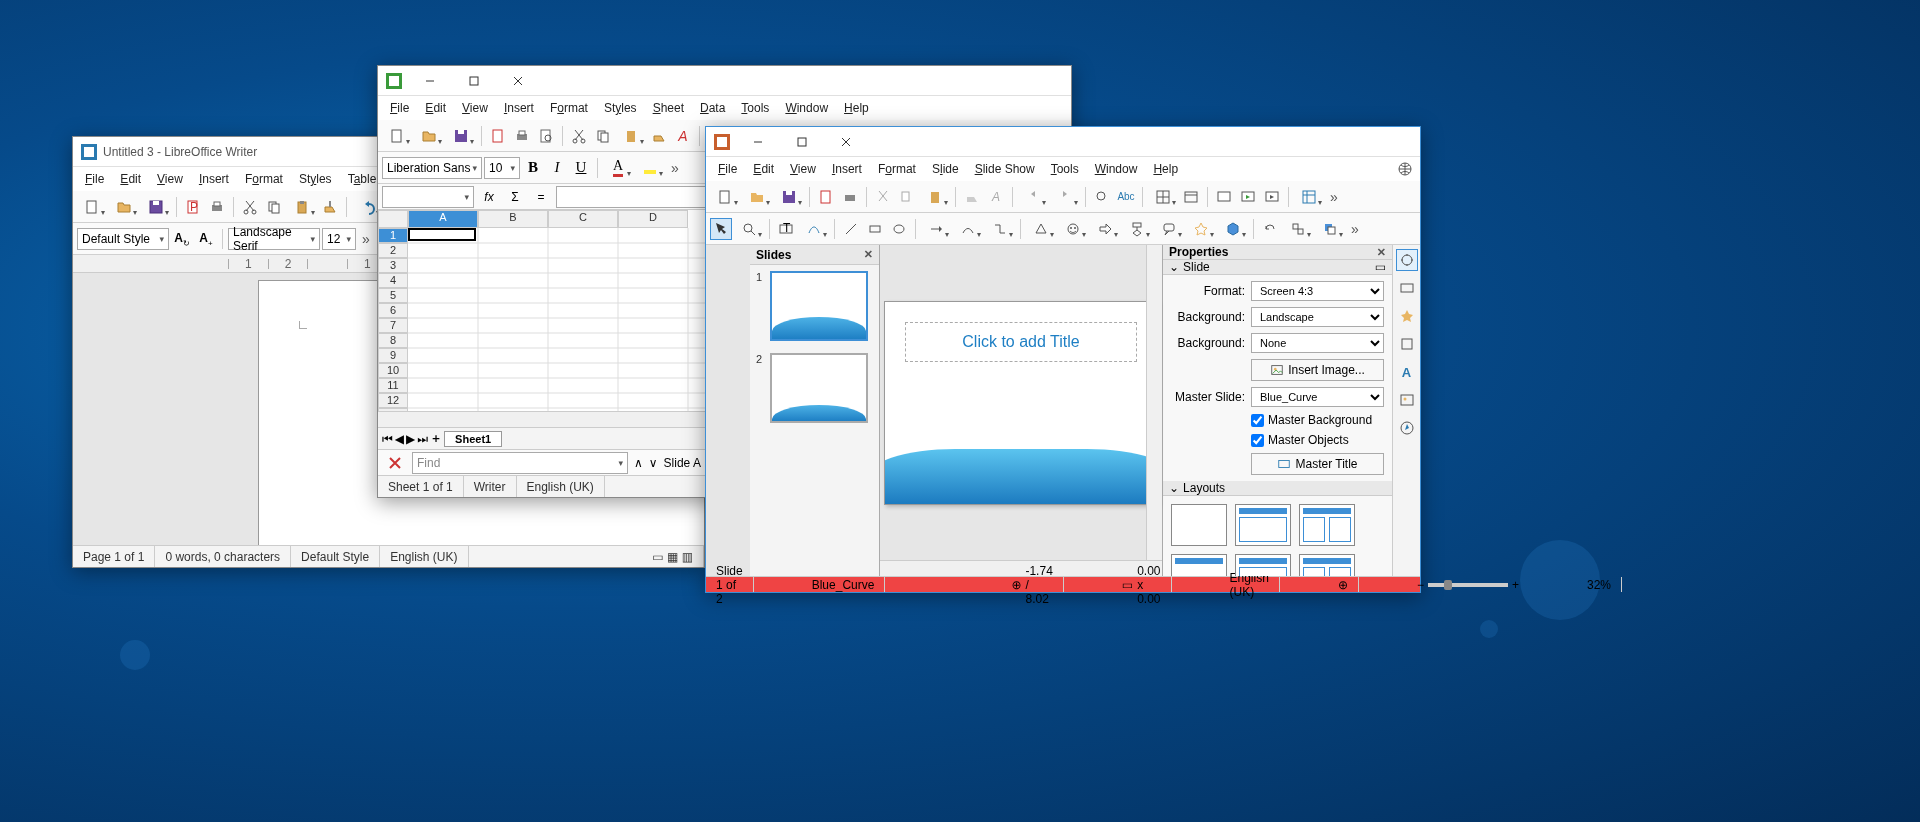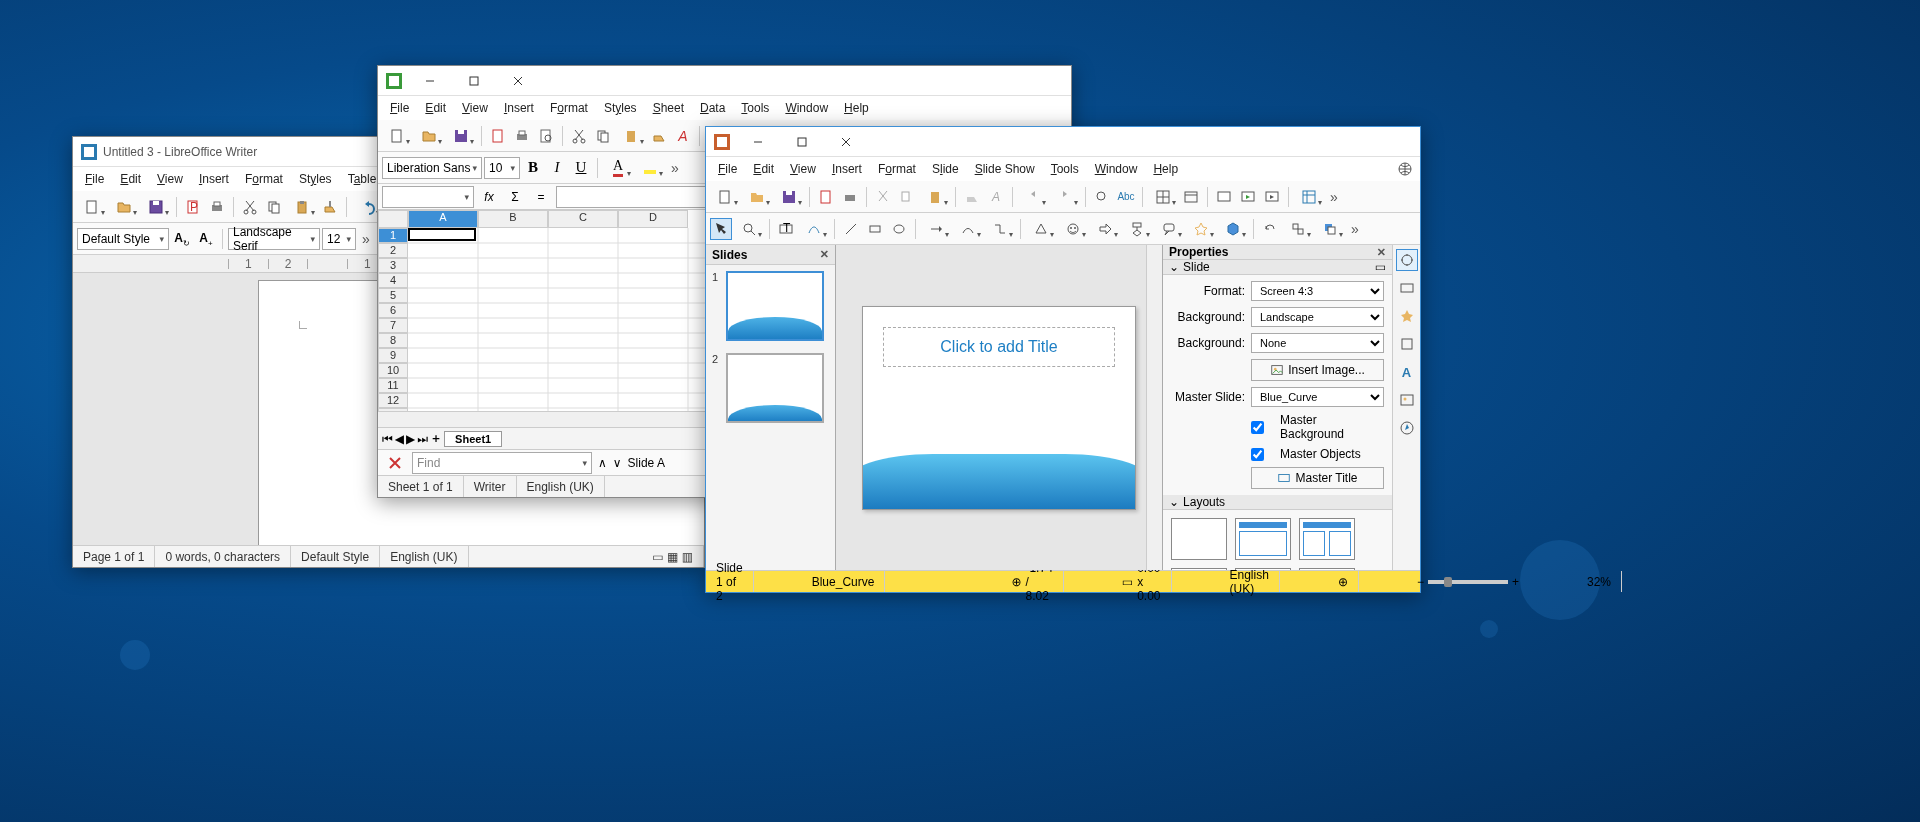--- a/index.html
+++ b/index.html
@@ -50,21 +50,21 @@
 .row-h.sel { background: #3d8fd6; color: #fff; }
 .grid-body { display: flex; }
 .grid-rows-h { display:flex; flex-direction:column;}
 .grid-cells { position: relative; flex:1; }
 .cell-cursor { position: absolute; border: 2px solid #000; background: #fff; }
 .calc-tabs { height: 22px; display: flex; align-items: center; background: #f4f4f4; border-top: 1px solid #ccc; padding: 0 4px; gap: 2px; }
 .calc-tab { border: 1px solid #999; background: #fff; padding: 1px 10px; font-size: 11px; font-weight:bold;}
 .calc-find { height: 26px; display: flex; align-items: center; padding: 2px 6px; gap: 6px; background: #fafafa; border-top: 1px solid #ccc; }
 
 
-.impress-body { flex: 1; display: flex; overflow: hidden; background: #e6e6e6; }
+.impress-body { flex: 1; display: flex; overflow: hidden; background: #e6e6e6; padding-left: 44px; }
 .slides-panel { width: 130px; background: #f4f4f4; border-right: 1px solid #aaa; display: flex; flex-direction: column; }
 .panel-header { height: 20px; display: flex; align-items: center; justify-content: space-between; padding: 0 6px; background: #e8e8e8; font-weight: bold; font-size: 11px; border-bottom: 1px solid #ccc; }
 .panel-close { font-size: 11px; color: #555; }
 .slide-thumb-row { display: flex; padding: 6px; gap: 4px; }
 .slide-num { font-size: 11px; color: #333; width:10px;}
 .slide-thumb { width: 98px; height: 70px; background: #fff; border: 2px solid #3d8fd6; position: relative; overflow: hidden; }
 .slide-thumb.inactive { border-color: #aaa; }
 .thumb-wave { position: absolute; bottom: 0; left: 0; right: 0; height: 22px; background: linear-gradient(180deg,#4db2e6,#1e7fc4); border-radius: 50px 50px 0 0 / 15px 15px 0 0; }
 .slide-canvas { flex: 1; position: relative; background: #e6e6e6; display:flex; align-items:center; justify-content:center; }
 .slide-canvas .big-slide { width: 274px; height: 204px; background: #fff; border: 1px solid #999; position: relative; overflow: hidden; box-shadow: 2px 2px 4px rgba(0,0,0,0.2);}
@@ -73,31 +73,31 @@
 .scrollbar-v { width: 16px; background: #f0f0f0; border-left: 1px solid #ccc; }
 .scrollbar-h { height: 16px; background: #f0f0f0; border-top: 1px solid #ccc; }
 
 .props-panel { width: 230px; background: #f8f8f8; border-left: 1px solid #aaa; display: flex; flex-direction: column; padding: 0;}
 .props-section-h { height: 20px; background: #e8e8e8; border-bottom: 1px solid #ccc; padding: 0 6px; display: flex; align-items: center; font-size: 11px; gap:4px;}
 .props-body { padding: 6px 8px; display: flex; flex-direction: column; gap: 6px; }
 .prop-row { display: flex; align-items: center; gap: 6px; font-size: 11px; }
 .prop-row label { width: 74px; text-align: right; }
 .prop-row select, .prop-row .combo { flex: 1; height: 20px; font-size: 11px; }
 .prop-btn { height: 22px; border: 1px solid #aaa; background: #f8f8f8; font-size: 11px; display:flex; align-items:center; justify-content:center; gap:4px;}
-.checkbox-row { display: flex; align-items: center; gap: 16px; padding-left: 80px; font-size:11px;}
+.checkbox-row { display: flex; align-items: center; gap: 4px; padding-left: 80px; font-size:11px;}
 .layouts { display: flex; flex-wrap: wrap; gap: 8px; padding: 8px; }
 .layout-opt { width: 56px; height: 42px; border: 1px solid #888; background: #fff; position: relative; }
 .layout-opt .bar { position: absolute; background: #3d8fd6; height: 6px; top: 3px; left: 3px; right: 3px; }
 .layout-opt .box { position: absolute; border: 1px solid #3d8fd6; }
 
 .rail { width: 28px; background: #f4f4f4; border-left: 1px solid #ccc; display: flex; flex-direction: column; align-items: center; padding-top:4px; gap: 6px; }
 .rail-btn { width: 22px; height: 22px; display: flex; align-items: center; justify-content: center; }
 .rail-btn.active { border: 1px solid #3d8fd6; background: #e3f0fb;}
 
-.impress-status { height: 22px; display: flex; align-items: center; border-top: 1px solid #ccc; background: #fde047; font-size: 11px; gap: 48px; }
+.impress-status { height: 16px; display: flex; align-items: center; border-top: 1px solid #ccc; background: #ef4444; font-size: 11px; gap: 48px; }
 .impress-status .cell { padding: 0 10px; border-right: 1px solid #ccc; height: 100%; display: flex; align-items: center; gap:4px;}
 .zoom-slider { width: 80px; height: 4px; background: #ccc; position: relative; }
 .zoom-slider::before { content:""; position:absolute; left:20%; top:-3px; width:8px; height:10px; background:#888; border-radius:2px;}
 </style>
 </head>
 <body>
 
 <div class="bokeh" style="width:80px;height:80px;left:1520px;top:540px"></div>
 <div class="bokeh" style="width:18px;height:18px;left:1480px;top:620px"></div>
 <div class="bokeh" style="width:30px;height:30px;left:120px;top:640px"></div>
@@ -474,21 +474,21 @@
     <span>⏭</span>
     <span style="font-weight:bold">＋</span>
     <div class="calc-tab">Sheet1</div>
   </div>
   <div class="calc-find">
     <div class="tb-btn">
         <svg viewBox="0 0 16 16">
           <path d="M3 3l10 10M13 3L3 13" stroke="#c33" stroke-width="2"></path>
         </svg>
       </div>
-    <div class="combo" style="width:180px">
+    <div class="combo" style="width:216px">
         <span style="color:#888">Find</span>
       </div>
     <span>∧</span>
     <span>∨</span>
     <span>Slide A</span>
   </div>
   <div class="statusbar">
     <div class="cell">Sheet 1 of 1</div>
     <div class="cell">Writer</div>
     <div class="cell">English (UK)</div>
@@ -787,21 +787,21 @@
           </div>
       </div>
       <div class="slide-thumb-row">
         <div class="slide-num">2</div>
         <div class="slide-thumb inactive">
             <div class="thumb-wave" style="height:16px"></div>
           </div>
       </div>
     </div>
 
-    <div style="flex:1;display:flex;flex-direction:row">
+    <div style="flex:1;display:flex;flex-direction:column">
       <div class="slide-canvas">
         <div class="big-slide">
           <div class="title-box">Click to add Title</div>
           <div class="big-wave"></div>
         </div>
         <div class="scrollbar-v" style="position:absolute;right:0;top:0;bottom:0"></div>
       </div>
       <div class="scrollbar-h"></div>
     </div>
 

